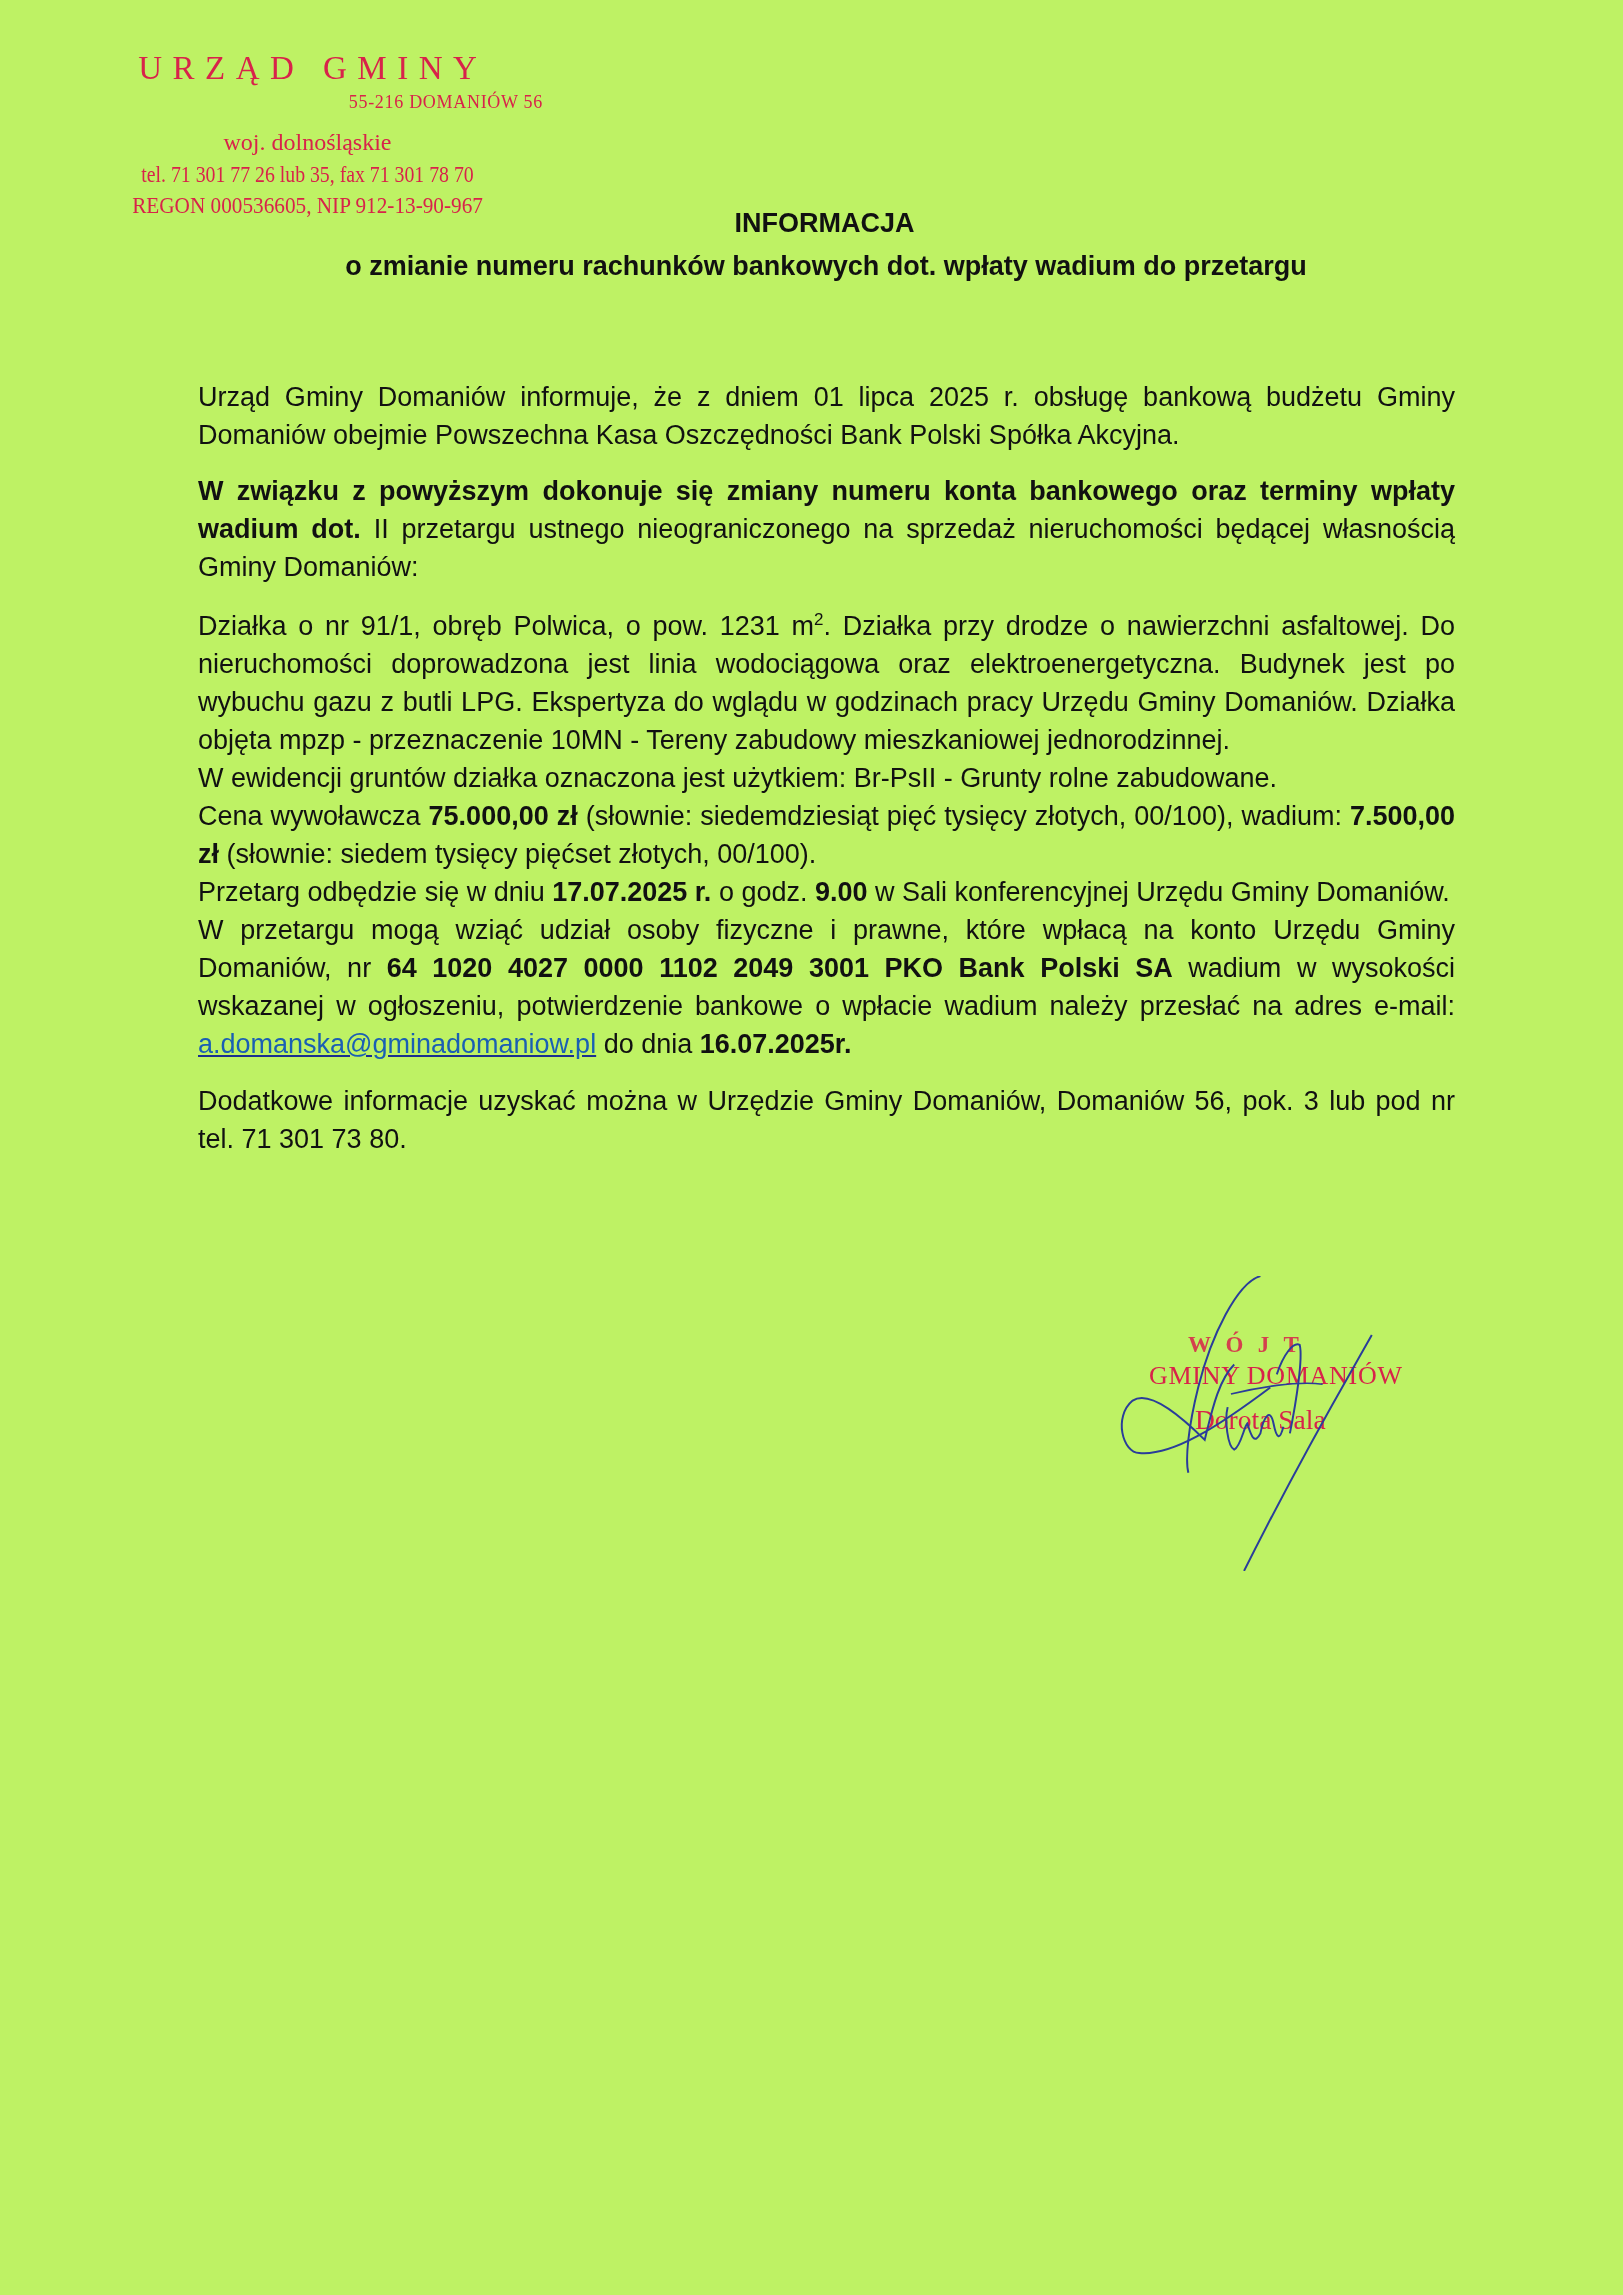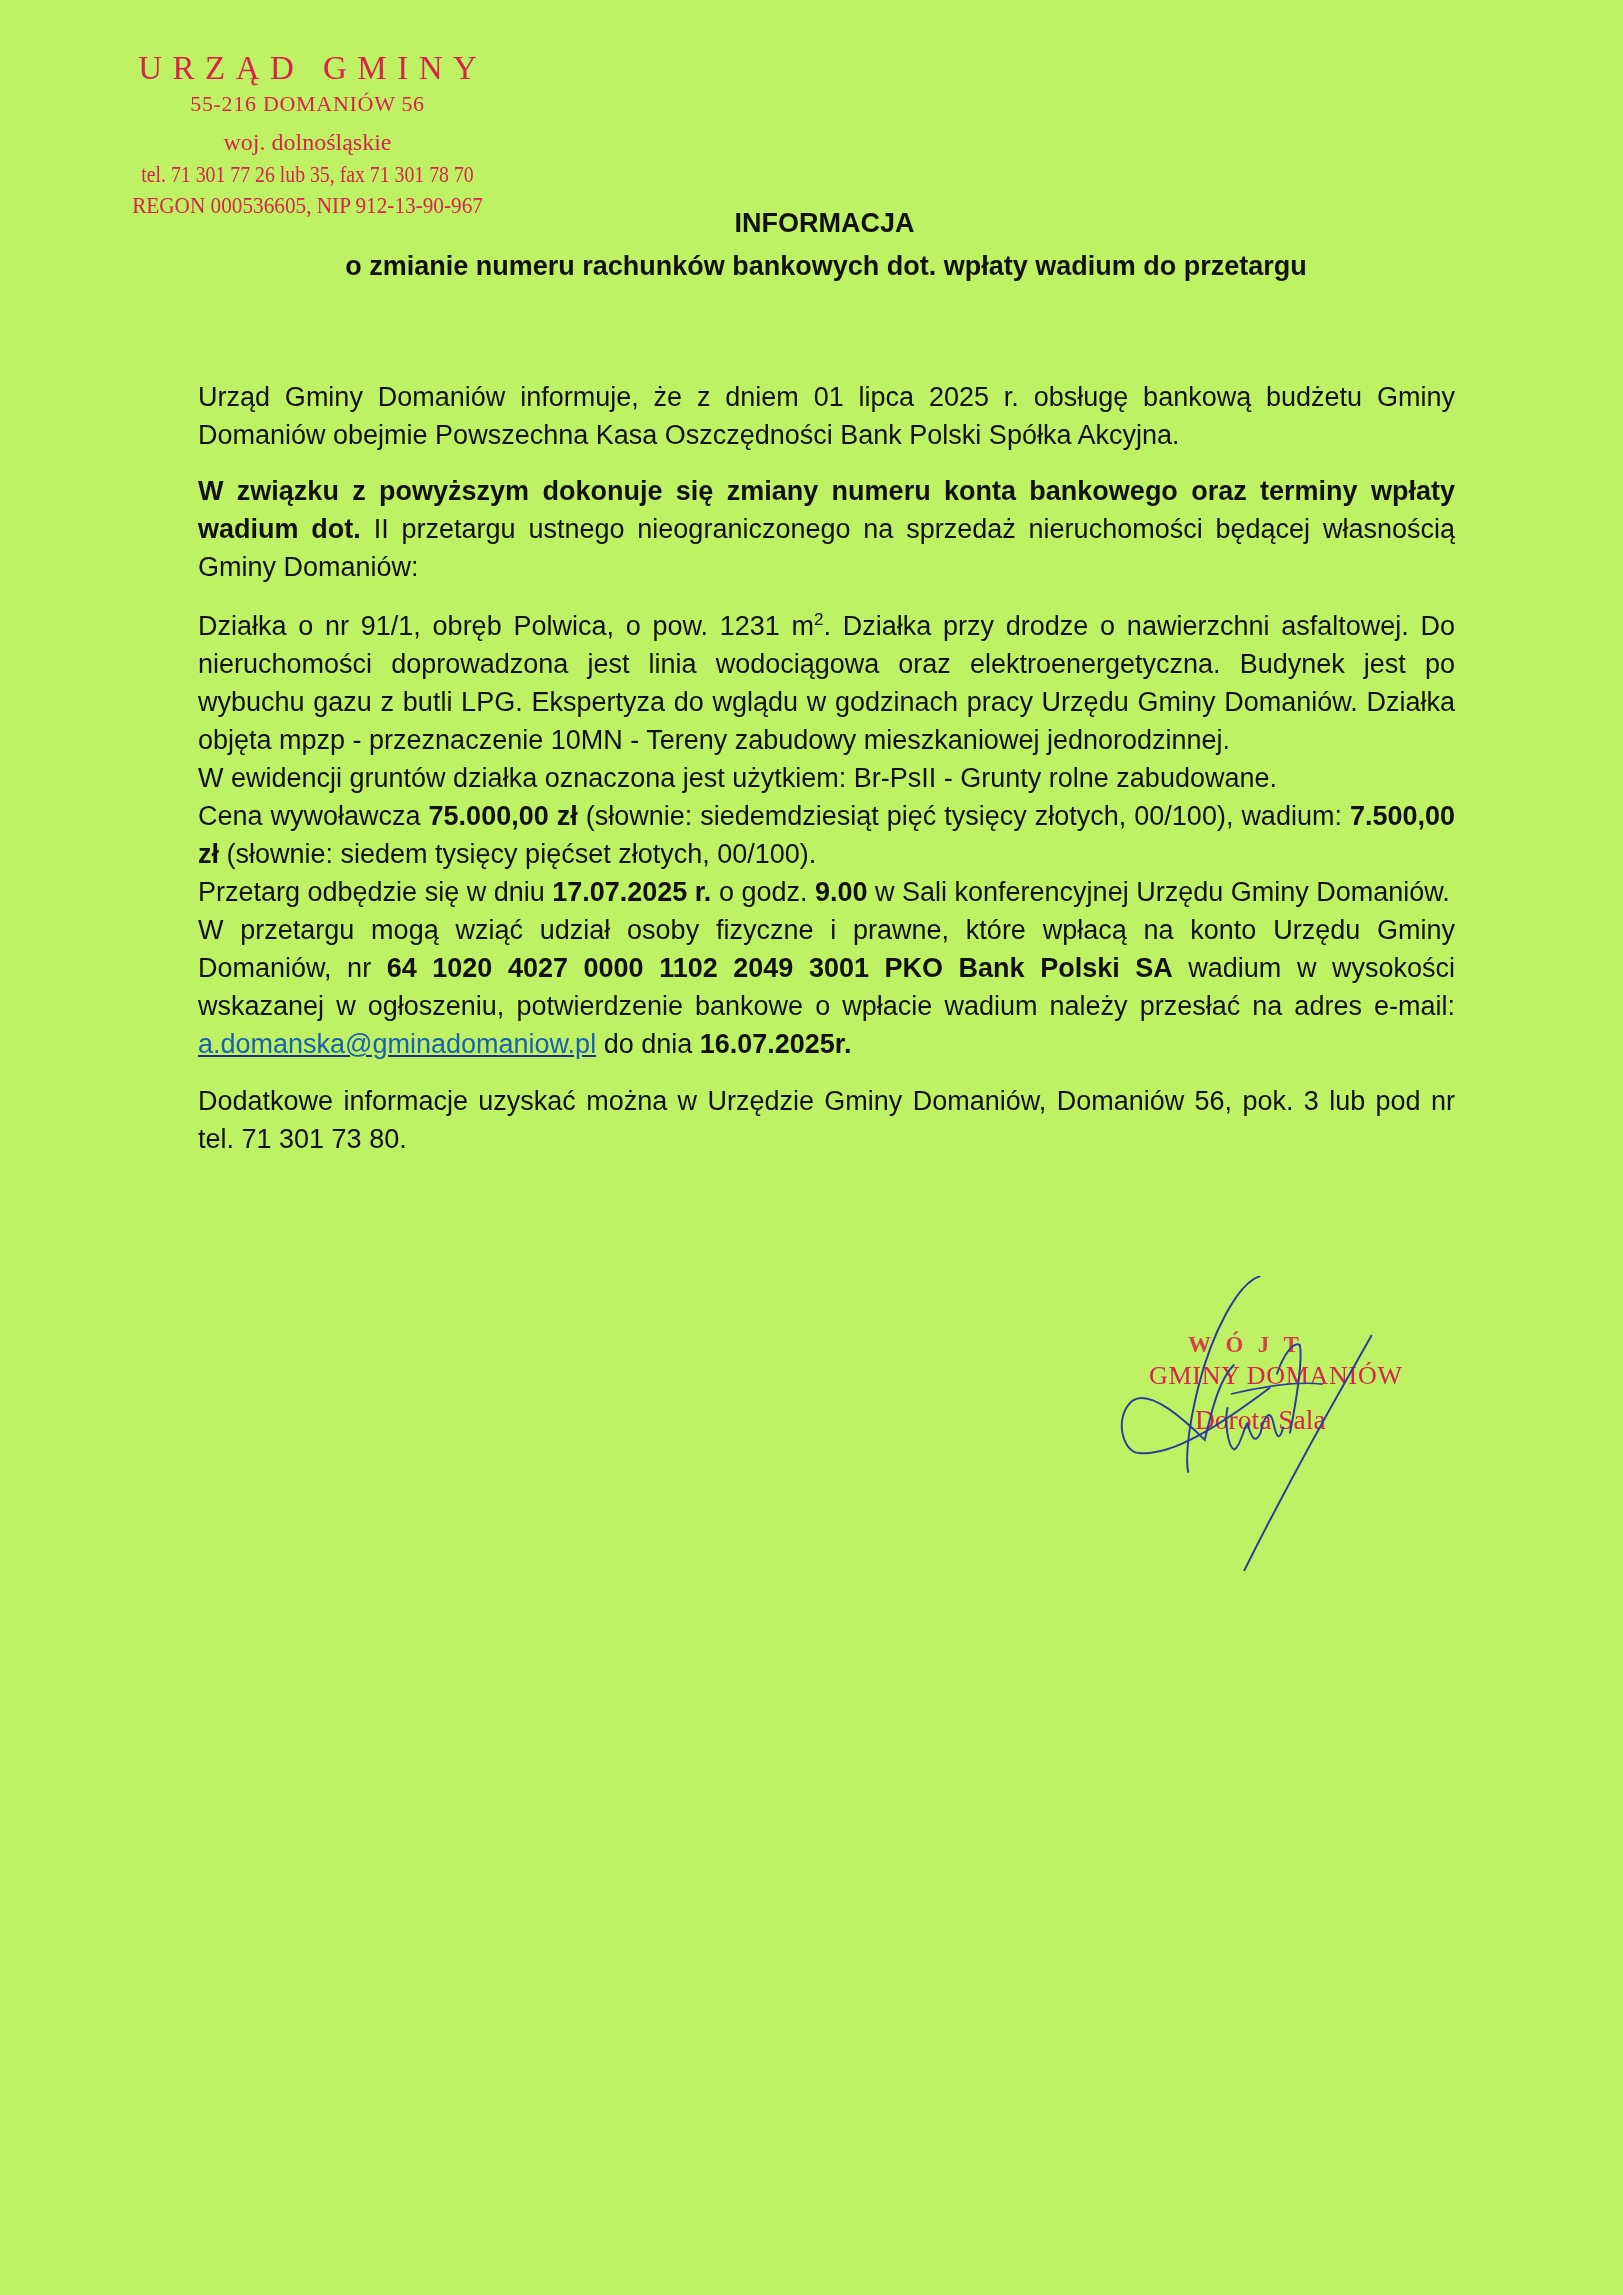--- a/index.html
+++ b/index.html
@@ -3,21 +3,21 @@
 <meta charset="utf-8">
 <style>
   html, body { margin: 0; padding: 0; background: #ffffff; }
   body { width: 1623px; height: 2295px; position: relative; overflow: hidden; }
   .page { position: absolute; left: 0; top: 0; width: 1623px; height: 2295px; background: #bef264; }
 
   
   .stamp { position: absolute; left: 72px; top: 52px; width: 471px; text-align: center;
            color: #d8234a; font-family: "Liberation Serif", "DejaVu Serif", serif; line-height: 1; }
   .stamp .s1 { font-size: 33px; letter-spacing: 10.5px; margin-left: 10.5px; display: block; height: 41px; }
-  .stamp .s2 { font-size: 22px; display: block; height: 37px; letter-spacing: 0.7px; }
+  .stamp .s2 { font-size: 18px; display: block; height: 37px; letter-spacing: 0.7px; text-align: right; }
   .stamp .s3 { font-size: 24px; display: block; height: 33px; }
   .stamp .s4 { font-size: 23px; display: block; height: 31px; font-family: "Liberation Sans Narrow","Liberation Serif", serif; transform: scaleX(0.86); transform-origin: center; white-space: nowrap; }
   .stamp .s5 { font-size: 23.6px; display: block; height: 30px; transform: scaleX(0.9); transform-origin: center; white-space: nowrap; }
 
   
   .title { position: absolute; left: 0; top: 208px; width: 1623px; text-align: center;
            font-family: "Liberation Sans", sans-serif; font-weight: bold; color: #111; }
   .title .t1 { font-size: 27px; display: block; height: 43px; padding-left: 26px; }
   .title .t2 { font-size: 27px; display: block; height: 39px; padding-left: 29px; }
 

